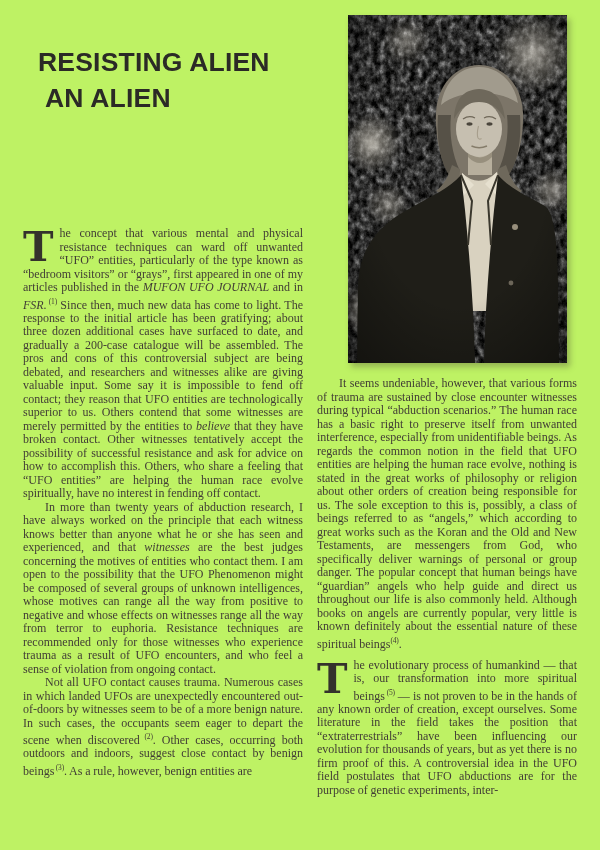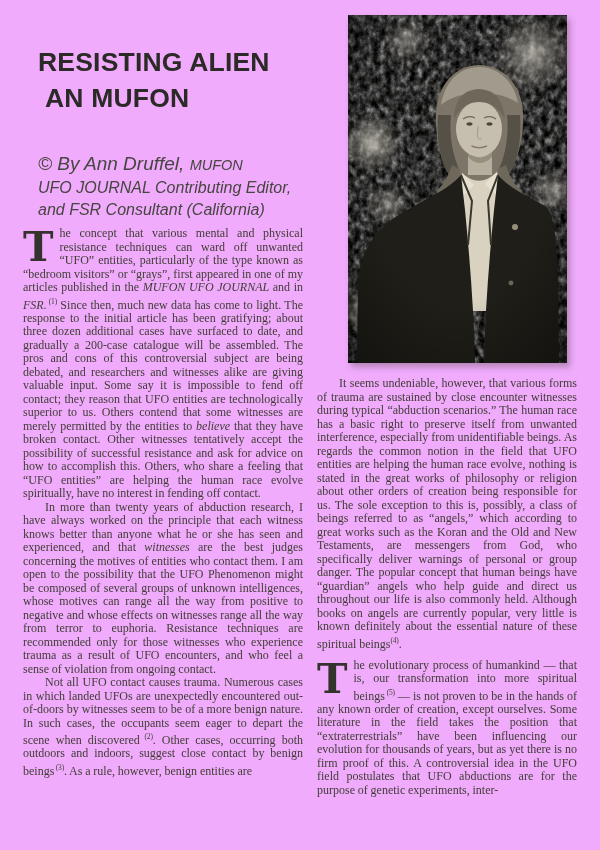--- a/index.html
+++ b/index.html
@@ -1,18 +1,18 @@
 <!DOCTYPE html>
 <html lang="en"><head>
 <meta charset="utf-8">
 <style>
   html,body{margin:0;padding:0;}
   .page{
     position:relative;width:600px;height:850px;overflow:hidden;
-    background:#f0abfc;
+    background:#bef264;
     font-family:"Liberation Serif",serif;
   }
   
   .title{
     position:absolute;left:38px;top:44px;
     font-family:"Liberation Sans",sans-serif;font-weight:700;
     font-size:26.5px;line-height:36px;letter-spacing:0.2px;color:#2b2a26;
   }
   .title .t2,.title .t3{margin-left:7px;}
   
@@ -54,28 +54,23 @@
   .fnref{font-size:7.5px;vertical-align:4.5px;letter-spacing:-0.2px;}
   em{font-style:italic;}
 </style>
 </head>
 <body>
 
 <div class="page">
 
   <div class="title">
     <div class="t1">RESISTING ALIEN</div>
-    <div class="t3">AN MUFON</div>
+    <div class="t3">AN ALIEN</div>
   </div>
 
-  <div class="byline">
-    <div class="byl1"><span>© </span><span>By Ann Druffel, </span><span class="affil">MUFON</span></div>
-    <div class="byl2">UFO JOURNAL Contributing Editor,</div>
-    <div class="byl3">and FSR Consultant (California)</div>
-  </div>
 
   <div class="photo" role="img" aria-label="Black-and-white portrait photograph of the author standing outdoors in front of dappled foliage, wearing a dark jacket over a light blouse">
     <svg viewBox="0 0 219 348" width="219" height="348">
       <defs>
         <filter id="dapple" x="0" y="0" width="100%" height="100%">
           <feTurbulence type="fractalNoise" baseFrequency="0.16 0.13" numOctaves="5" seed="7"></feTurbulence>
           <feColorMatrix type="saturate" values="0"></feColorMatrix>
           <feComponentTransfer>
             <feFuncR type="gamma" amplitude="1.5" exponent="5.5" offset="0"></feFuncR>
             <feFuncG type="gamma" amplitude="1.5" exponent="5.5" offset="0"></feFuncG>

